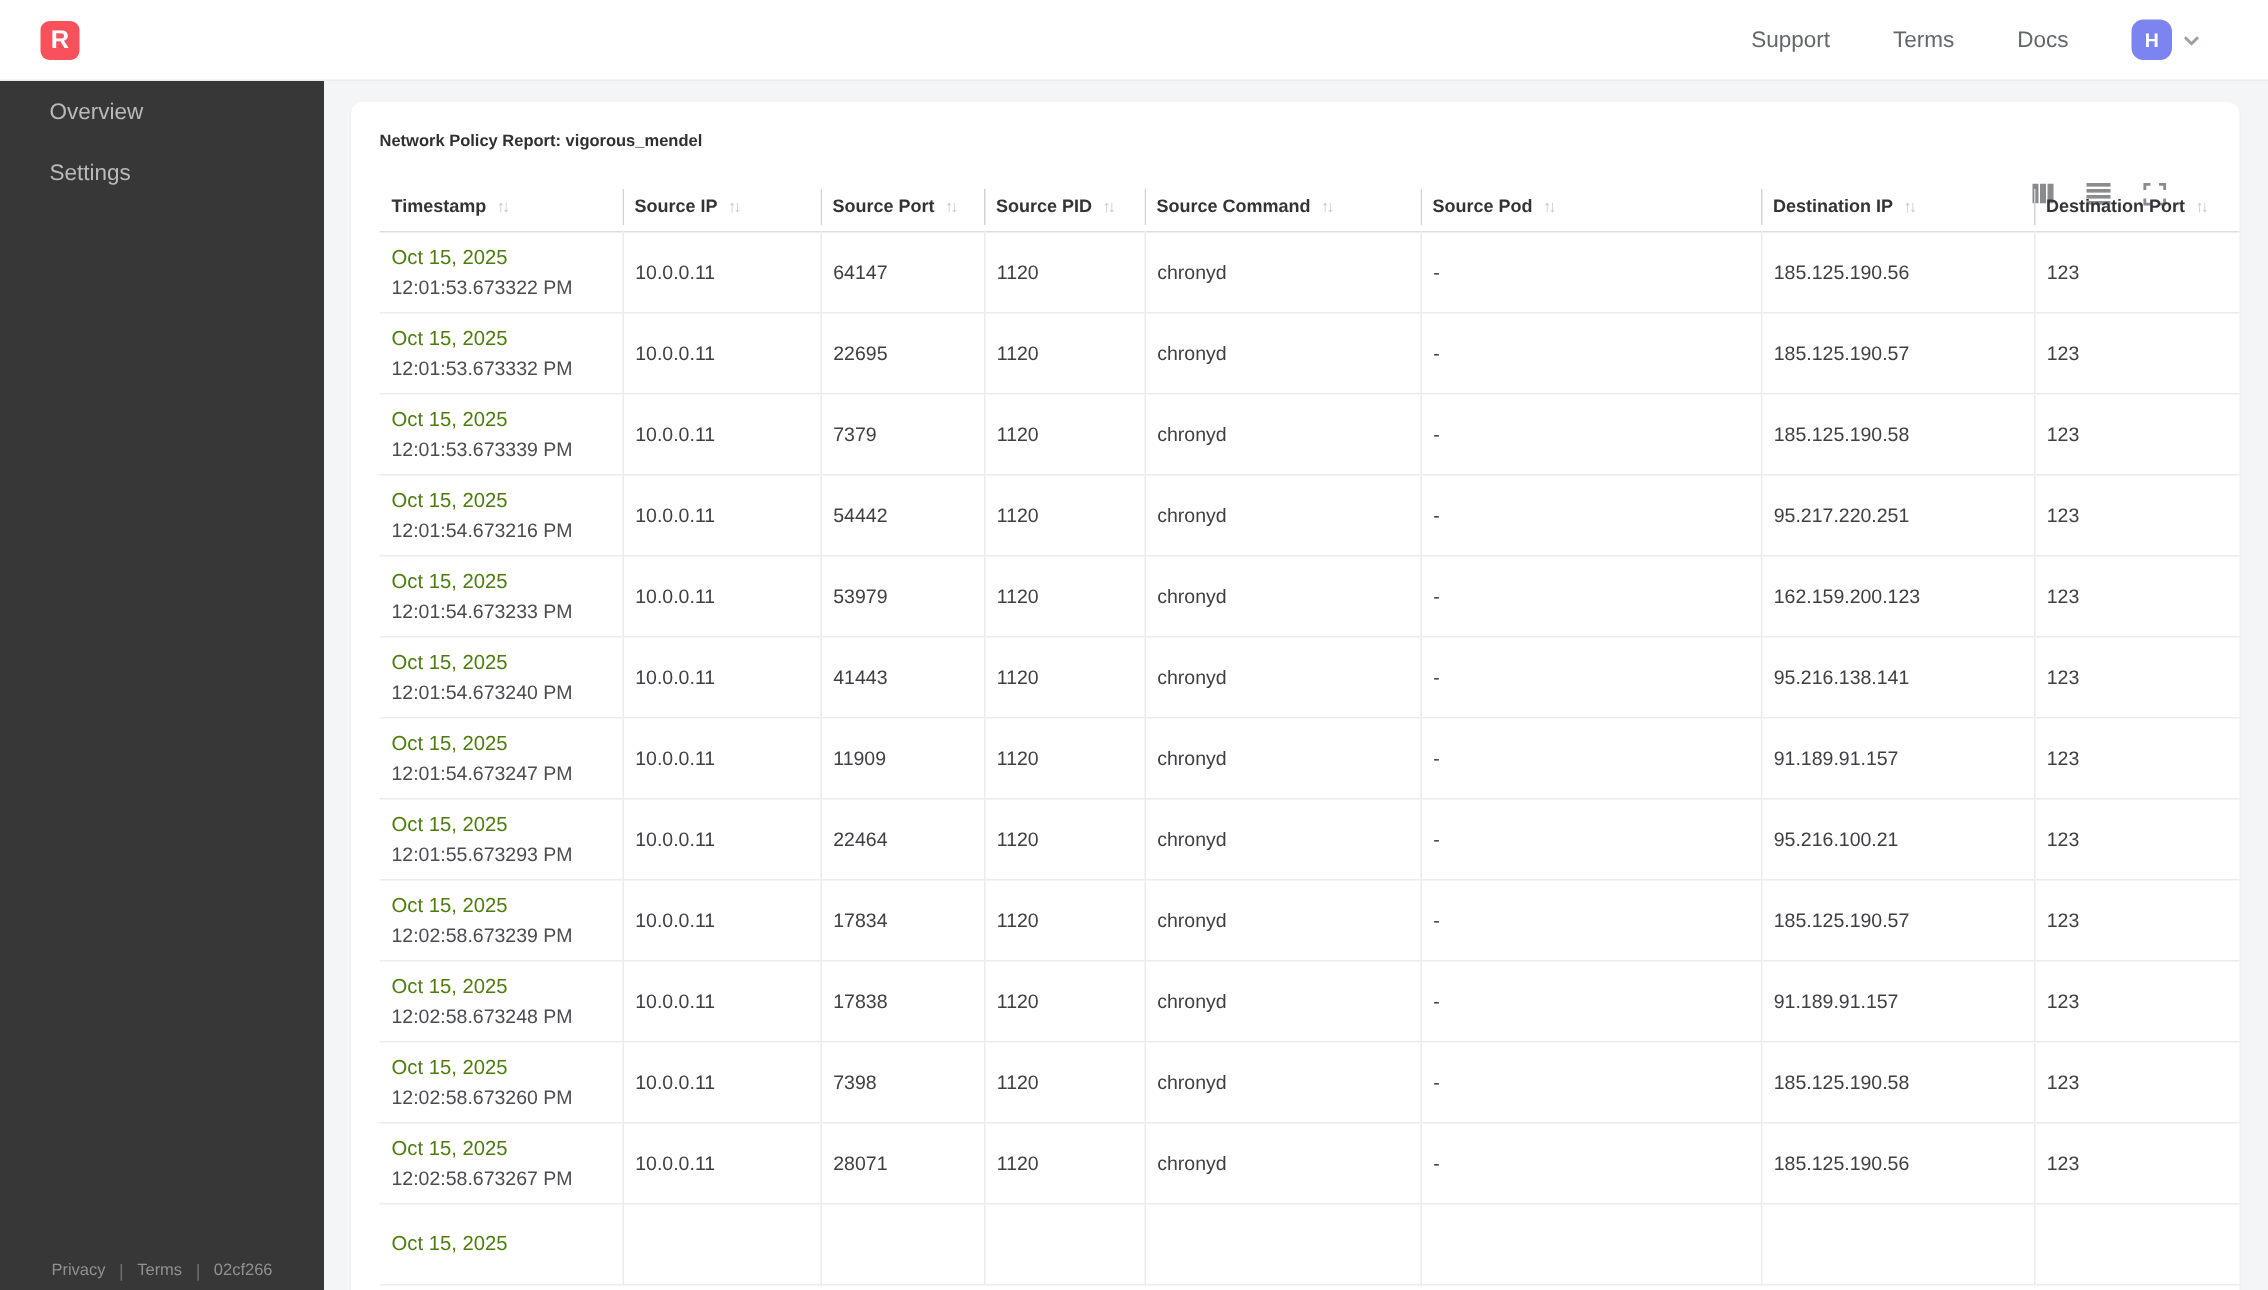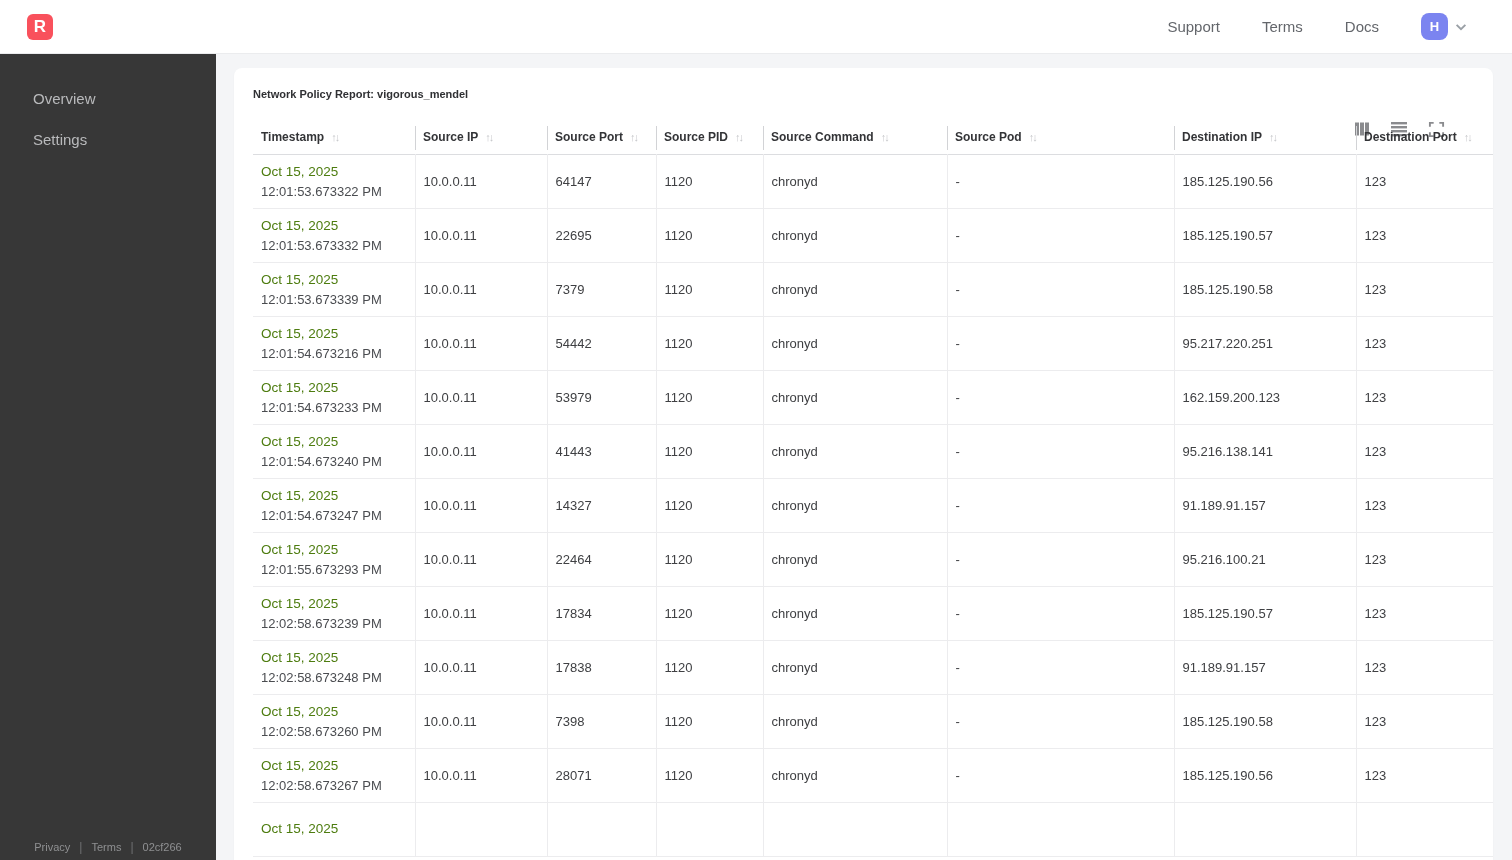--- a/index.html
+++ b/index.html
@@ -18,21 +18,21 @@
   .tab.active { color:#2f3033; font-weight:bold; border-bottom-color:#7b84f0; }
   .top-right { margin-left:auto; display:flex; align-items:center; gap:42px; padding-right:44px; }
   .top-link { font-size:15px; color:#63666b; cursor:pointer; }
   .avatar-wrap { display:flex; align-items:center; gap:6px; cursor:pointer; }
   .avatar { width:27px; height:27px; border-radius:8px; background:#7b84f0; color:#fff;
     font-size:13px; font-weight:bold; display:flex; align-items:center; justify-content:center; }
   .chev { width:14px; height:14px; stroke:#9aa0a6; fill:none; stroke-width:2.2; }
 
   
   .sidebar { position:absolute; top:54px; left:0; width:216px; height:806px; background:#373737; }
-  .side-items { padding-top:24px; }
+  .side-items { }
   .side-item { height:41px; display:flex; align-items:center; padding-left:28px; font-size:15px;
     color:#b9babc; cursor:pointer; border-left:5px solid transparent; }
   .side-item.active { background:#4b4b4b; color:#ffffff; border-left-color:#f9515c; }
   .side-footer { position:absolute; bottom:6px; left:0; width:100%; display:flex;
     align-items:center; justify-content:center; gap:9px; font-size:11px; color:#8f9092; }
   .side-footer .sep { color:#6f7072; font-size:12px; }
   .side-footer span { cursor:default; }
   .side-footer .lnk { cursor:pointer; }
 
   
@@ -215,21 +215,21 @@
             <td class="col-source_pod">-</td>
             <td class="col-dest_ip">95.216.138.141</td>
             <td class="col-dest_port">123</td>
           </tr>
           <tr>
             <td class="col-timestamp">
               <div class="ts-date">Oct 15, 2025</div>
               <div class="ts-time">12:01:54.673247 PM</div>
             </td>
             <td class="col-source_ip">10.0.0.11</td>
-            <td class="col-source_port">14327</td>
+            <td class="col-source_port">11909</td>
             <td class="col-source_pid">1120</td>
             <td class="col-source_command">chronyd</td>
             <td class="col-source_pod">-</td>
             <td class="col-dest_ip">91.189.91.157</td>
             <td class="col-dest_port">123</td>
           </tr>
           <tr>
             <td class="col-timestamp">
               <div class="ts-date">Oct 15, 2025</div>
               <div class="ts-time">12:01:55.673293 PM</div>

